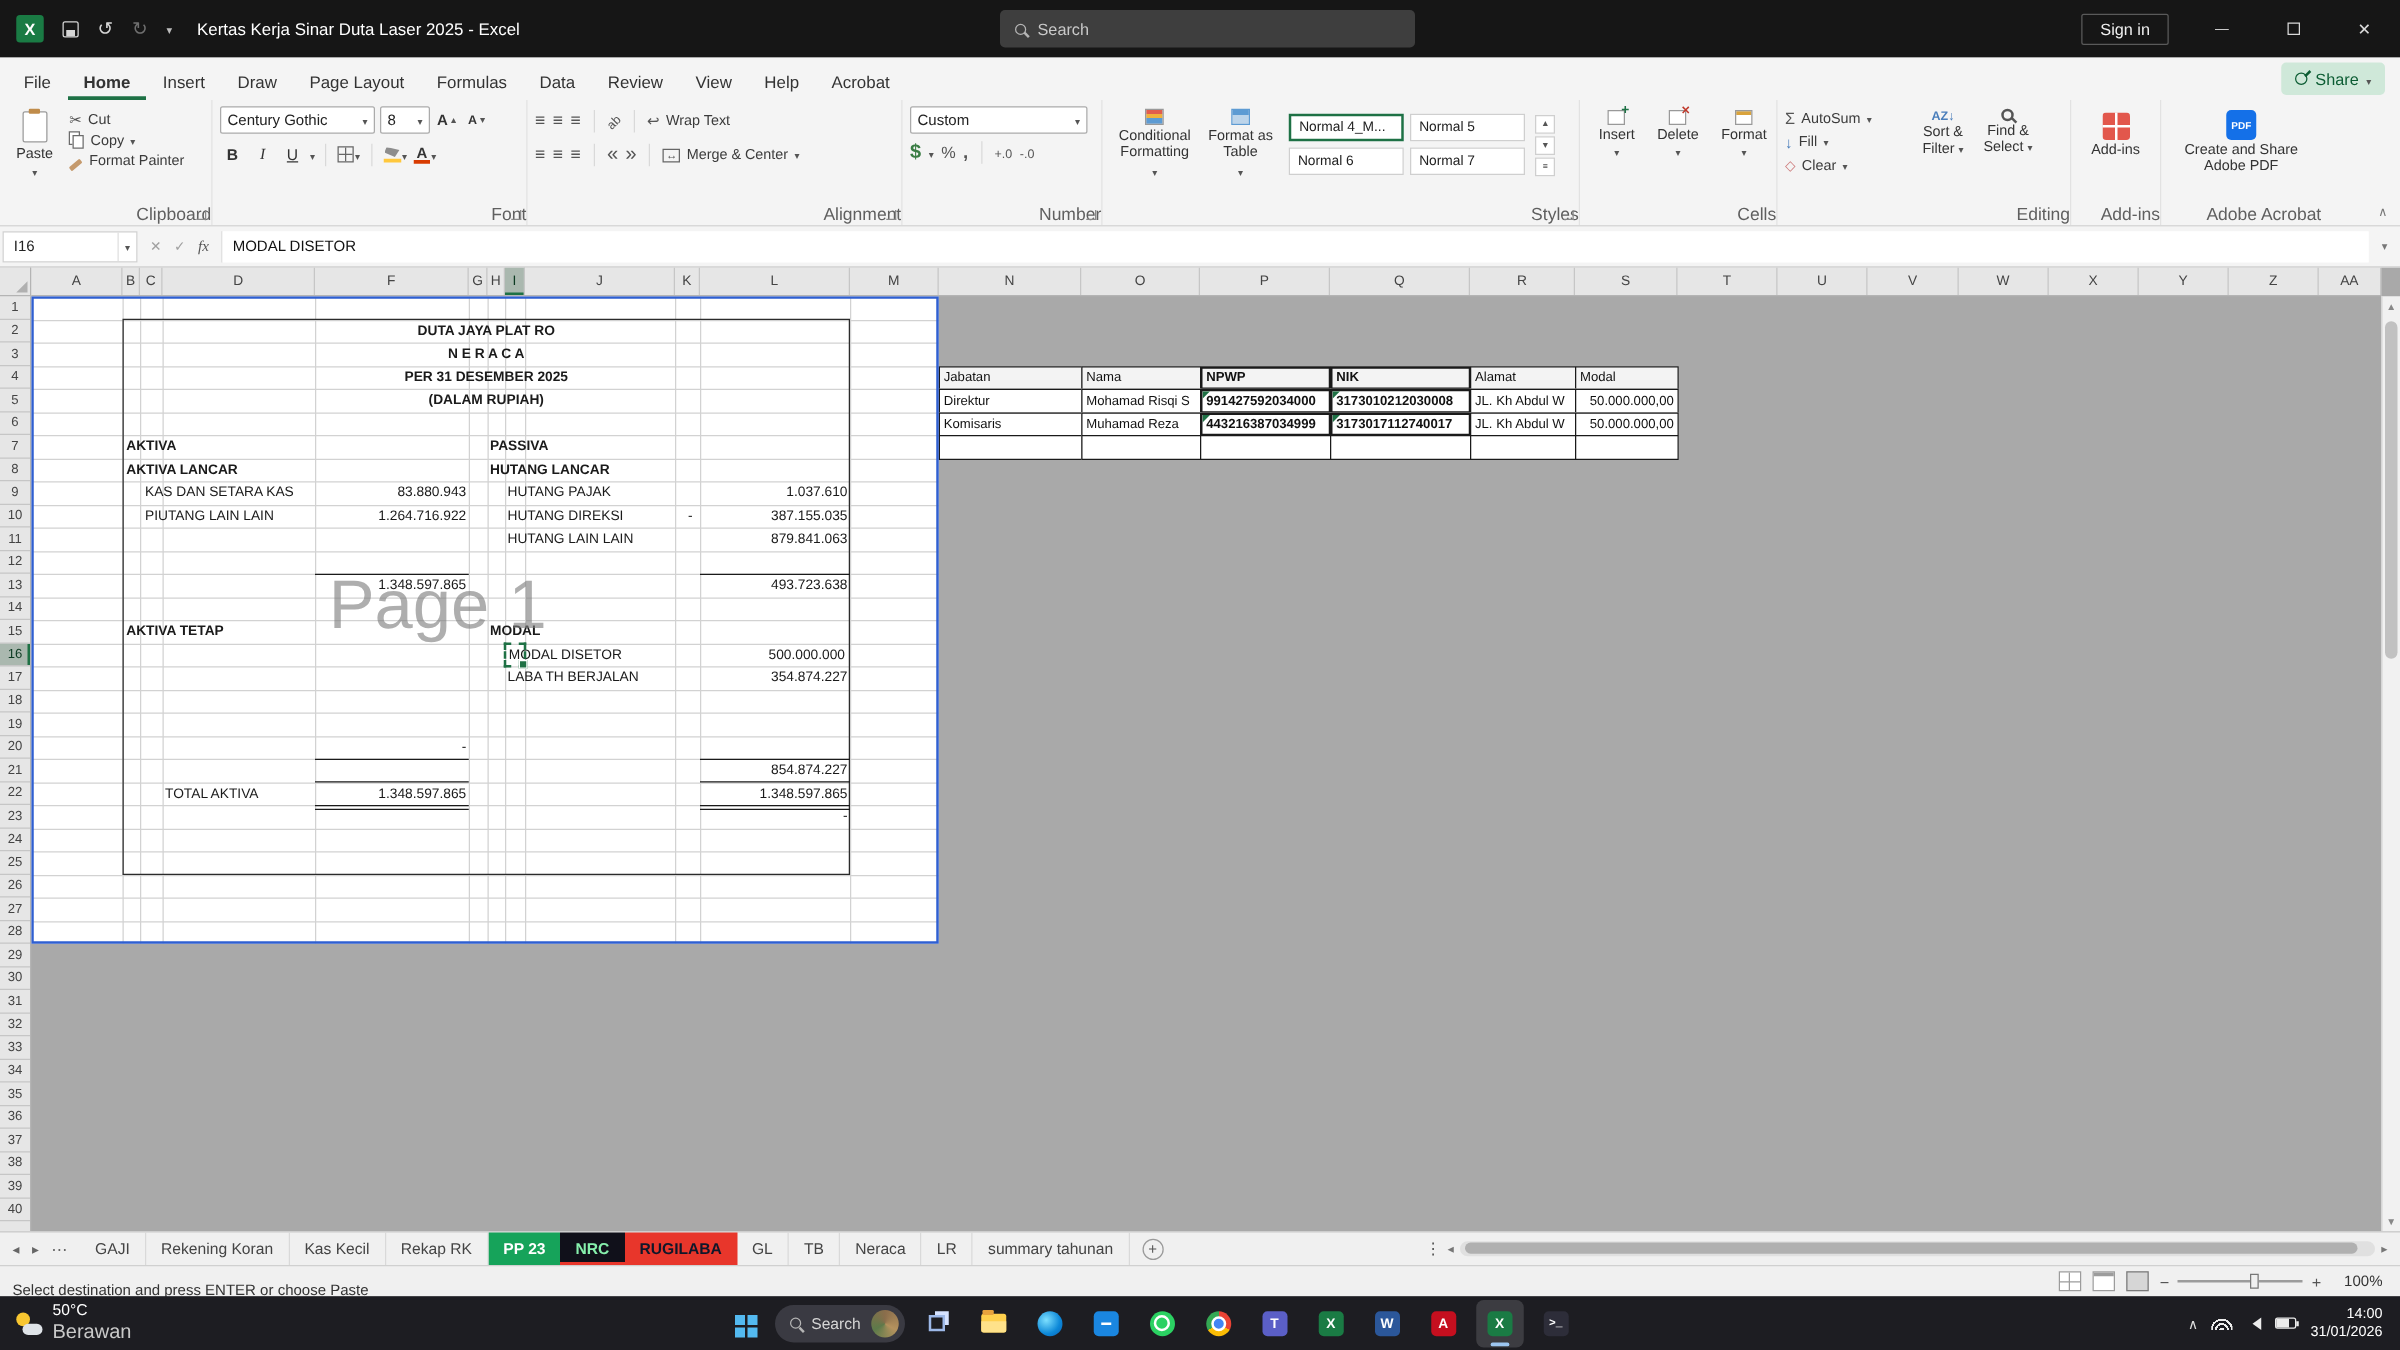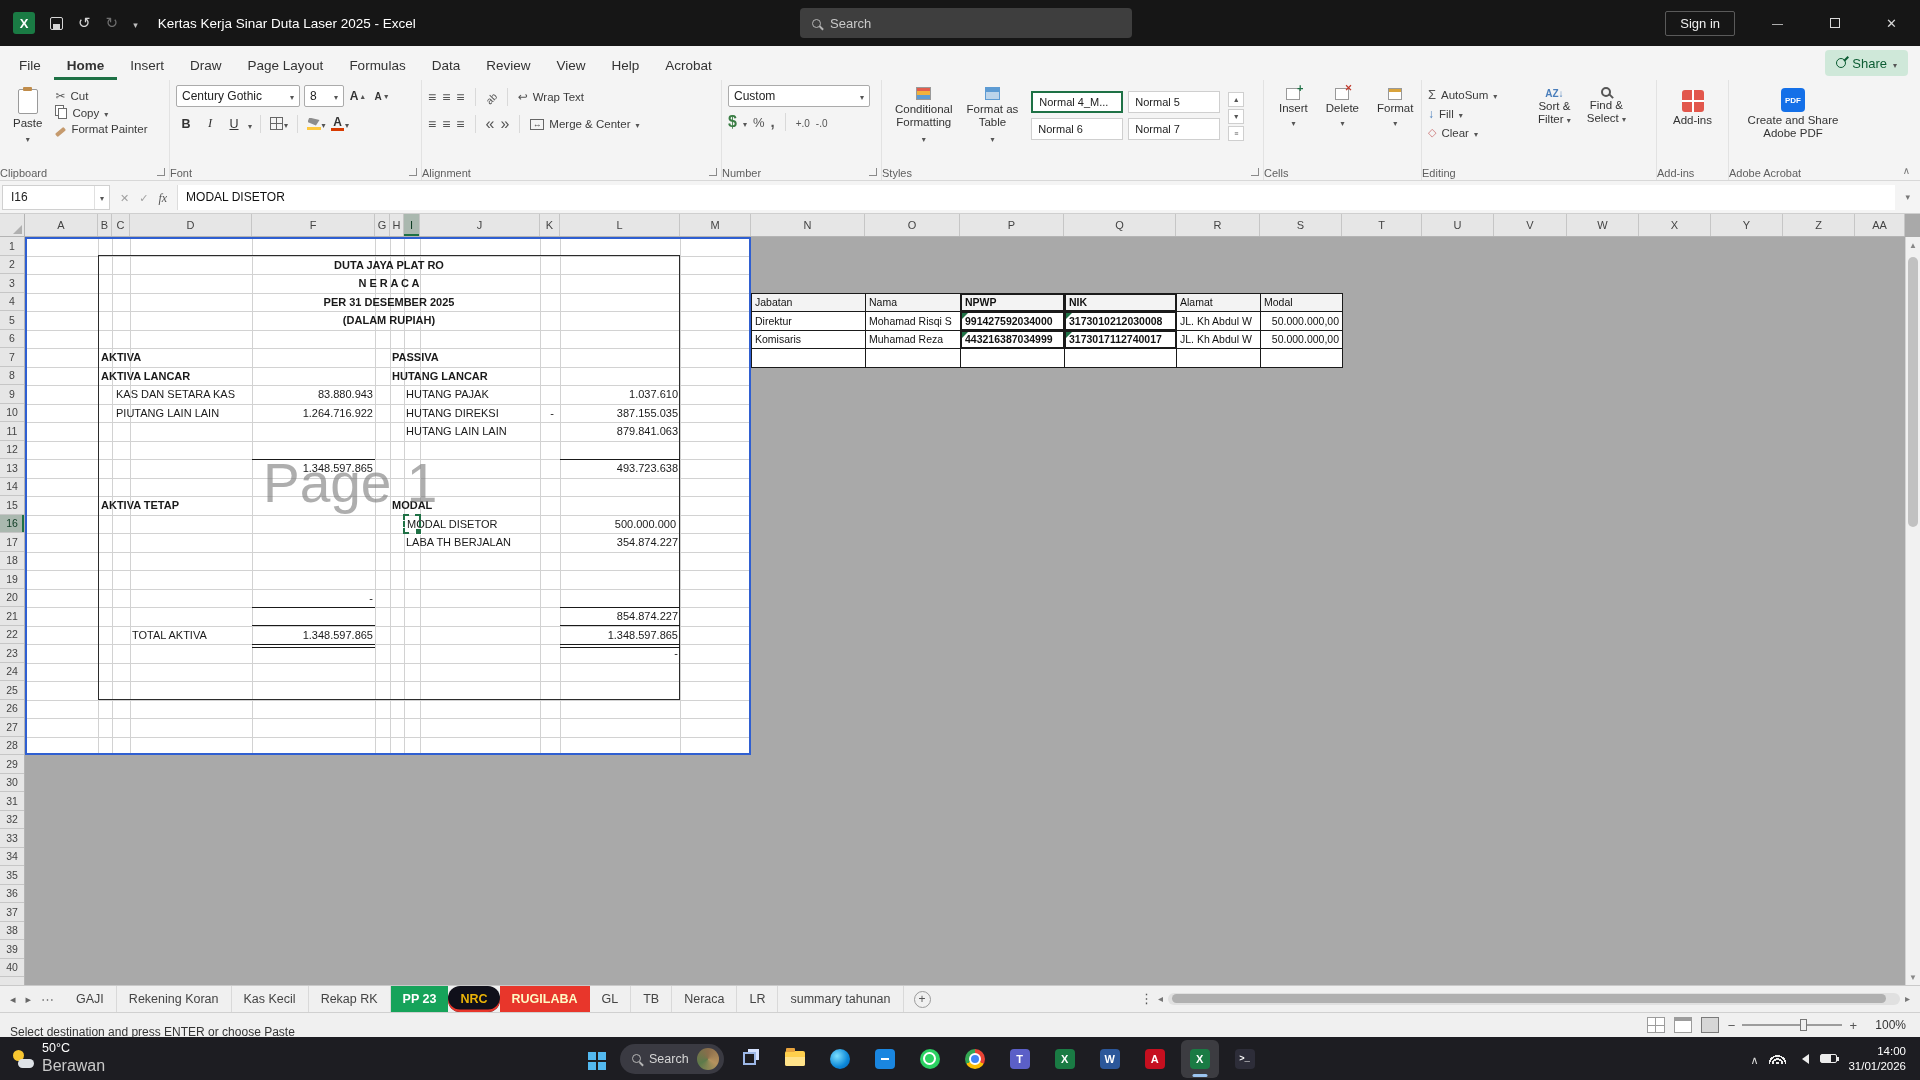--- a/index.html
+++ b/index.html
@@ -32,21 +32,21 @@
 .ribbontabs{position:absolute;top:46px;left:0;right:0;height:34px;background:#f4f4f4;display:flex;align-items:flex-end;padding-left:6px;}
 .rtab{padding:8px 13px 7px;font-size:13.5px;color:#333;white-space:nowrap;}
 .rtab.active{font-weight:bold;box-shadow:inset 0 -3px 0 #1e7145;}
 .share-btn{position:absolute;right:12px;top:4px;height:26px;background:#cfe8d9;color:#0c5c33;border-radius:4px;display:flex;align-items:center;gap:6px;padding:0 11px;font-size:13px;}
 .i-share{width:10px;height:10px;border:1.5px solid #0c5c33;border-radius:50%;position:relative;}
 .i-share::after{content:"";position:absolute;width:6px;height:1.5px;background:#0c5c33;transform:rotate(-45deg);right:-4px;top:-1px;}
 
 
 .ribbon{position:absolute;top:80px;left:0;right:0;height:101px;background:#f4f4f4;border-bottom:1px solid #d8d8d8;display:flex;}
 .rgroup{position:relative;height:100%;border-right:1px solid #e2e2e2;padding:5px 6px 16px;flex:0 0 auto;}
-.glabel{position:absolute;bottom:1px;left:0;right:0;text-align:left;font-size:11px;color:#5f5f5f;}
+.glabel{position:absolute;bottom:1px;left:0;right:0;text-align:right;font-size:14px;color:#5f5f5f;}
 .launcher{position:absolute;bottom:4px;right:4px;width:8px;height:8px;border-right:1.4px solid #8a8a8a;border-bottom:1.4px solid #8a8a8a;}
 .rbody{display:flex;height:100%;}
 .chev::after{content:"▾";font-size:8px;color:#555;}
 .bigbtn{display:flex;flex-direction:column;align-items:center;justify-content:flex-start;gap:3px;padding:2px 7px;font-size:11.5px;color:#333;text-align:center;}
 .i-clipboard{width:20px;height:25px;background:#fff;border:1px solid #9a9a9a;border-radius:2px;position:relative;margin-top:2px;}
 .i-clipboard::before{content:"";position:absolute;top:-3px;left:4px;width:9px;height:4px;background:#c08c4a;border-radius:1px;}
 .clipcol{display:flex;flex-direction:column;justify-content:flex-start;gap:4px;padding:4px 0 0 6px;}
 .scmd{display:flex;align-items:center;gap:5px;font-size:11.5px;color:#3b3b3b;white-space:nowrap;}
 .g-cut::after{content:"✂";font-size:12px;color:#555;}
 .i-copy{width:9px;height:11px;border:1px solid #6b6b6b;background:#fff;box-shadow:-3px -3px 0 -1px #fff,-3px -3px 0 0 #6b6b6b;margin-left:3px;}
@@ -722,22 +722,22 @@
       <span class="g-left"></span>
       <span class="g-right"></span>
       <span class="g-dots3"></span>
     </div>
     <div id="sheet-tabs">
         <div class="stab">GAJI</div>
         <div class="stab">Rekening Koran</div>
         <div class="stab">Kas Kecil</div>
         <div class="stab">Rekap RK</div>
         <div class="stab colored" style="background: rgb(22, 163, 90); color: rgb(255, 255, 255);">PP 23</div>
-        <div class="stab colored active" style="background: rgb(16, 16, 26); color: #eab308; border-radius: 12px;">NRC</div>
-        <div class="stab colored" style="background: rgb(232, 54, 43); color: #fef9c3;">RUGILABA</div>
+        <div class="stab colored active" style="background: rgb(16, 16, 26); color: #86efac;">NRC</div>
+        <div class="stab colored" style="background: rgb(232, 54, 43); color: #0f172a;">RUGILABA</div>
         <div class="stab">GL</div>
         <div class="stab">TB</div>
         <div class="stab">Neraca</div>
         <div class="stab">LR</div>
         <div class="stab">summary tahunan</div>
       </div>
     <div class="tab-add">
         <span>+</span>
       </div>
     <div class="hscroll">

